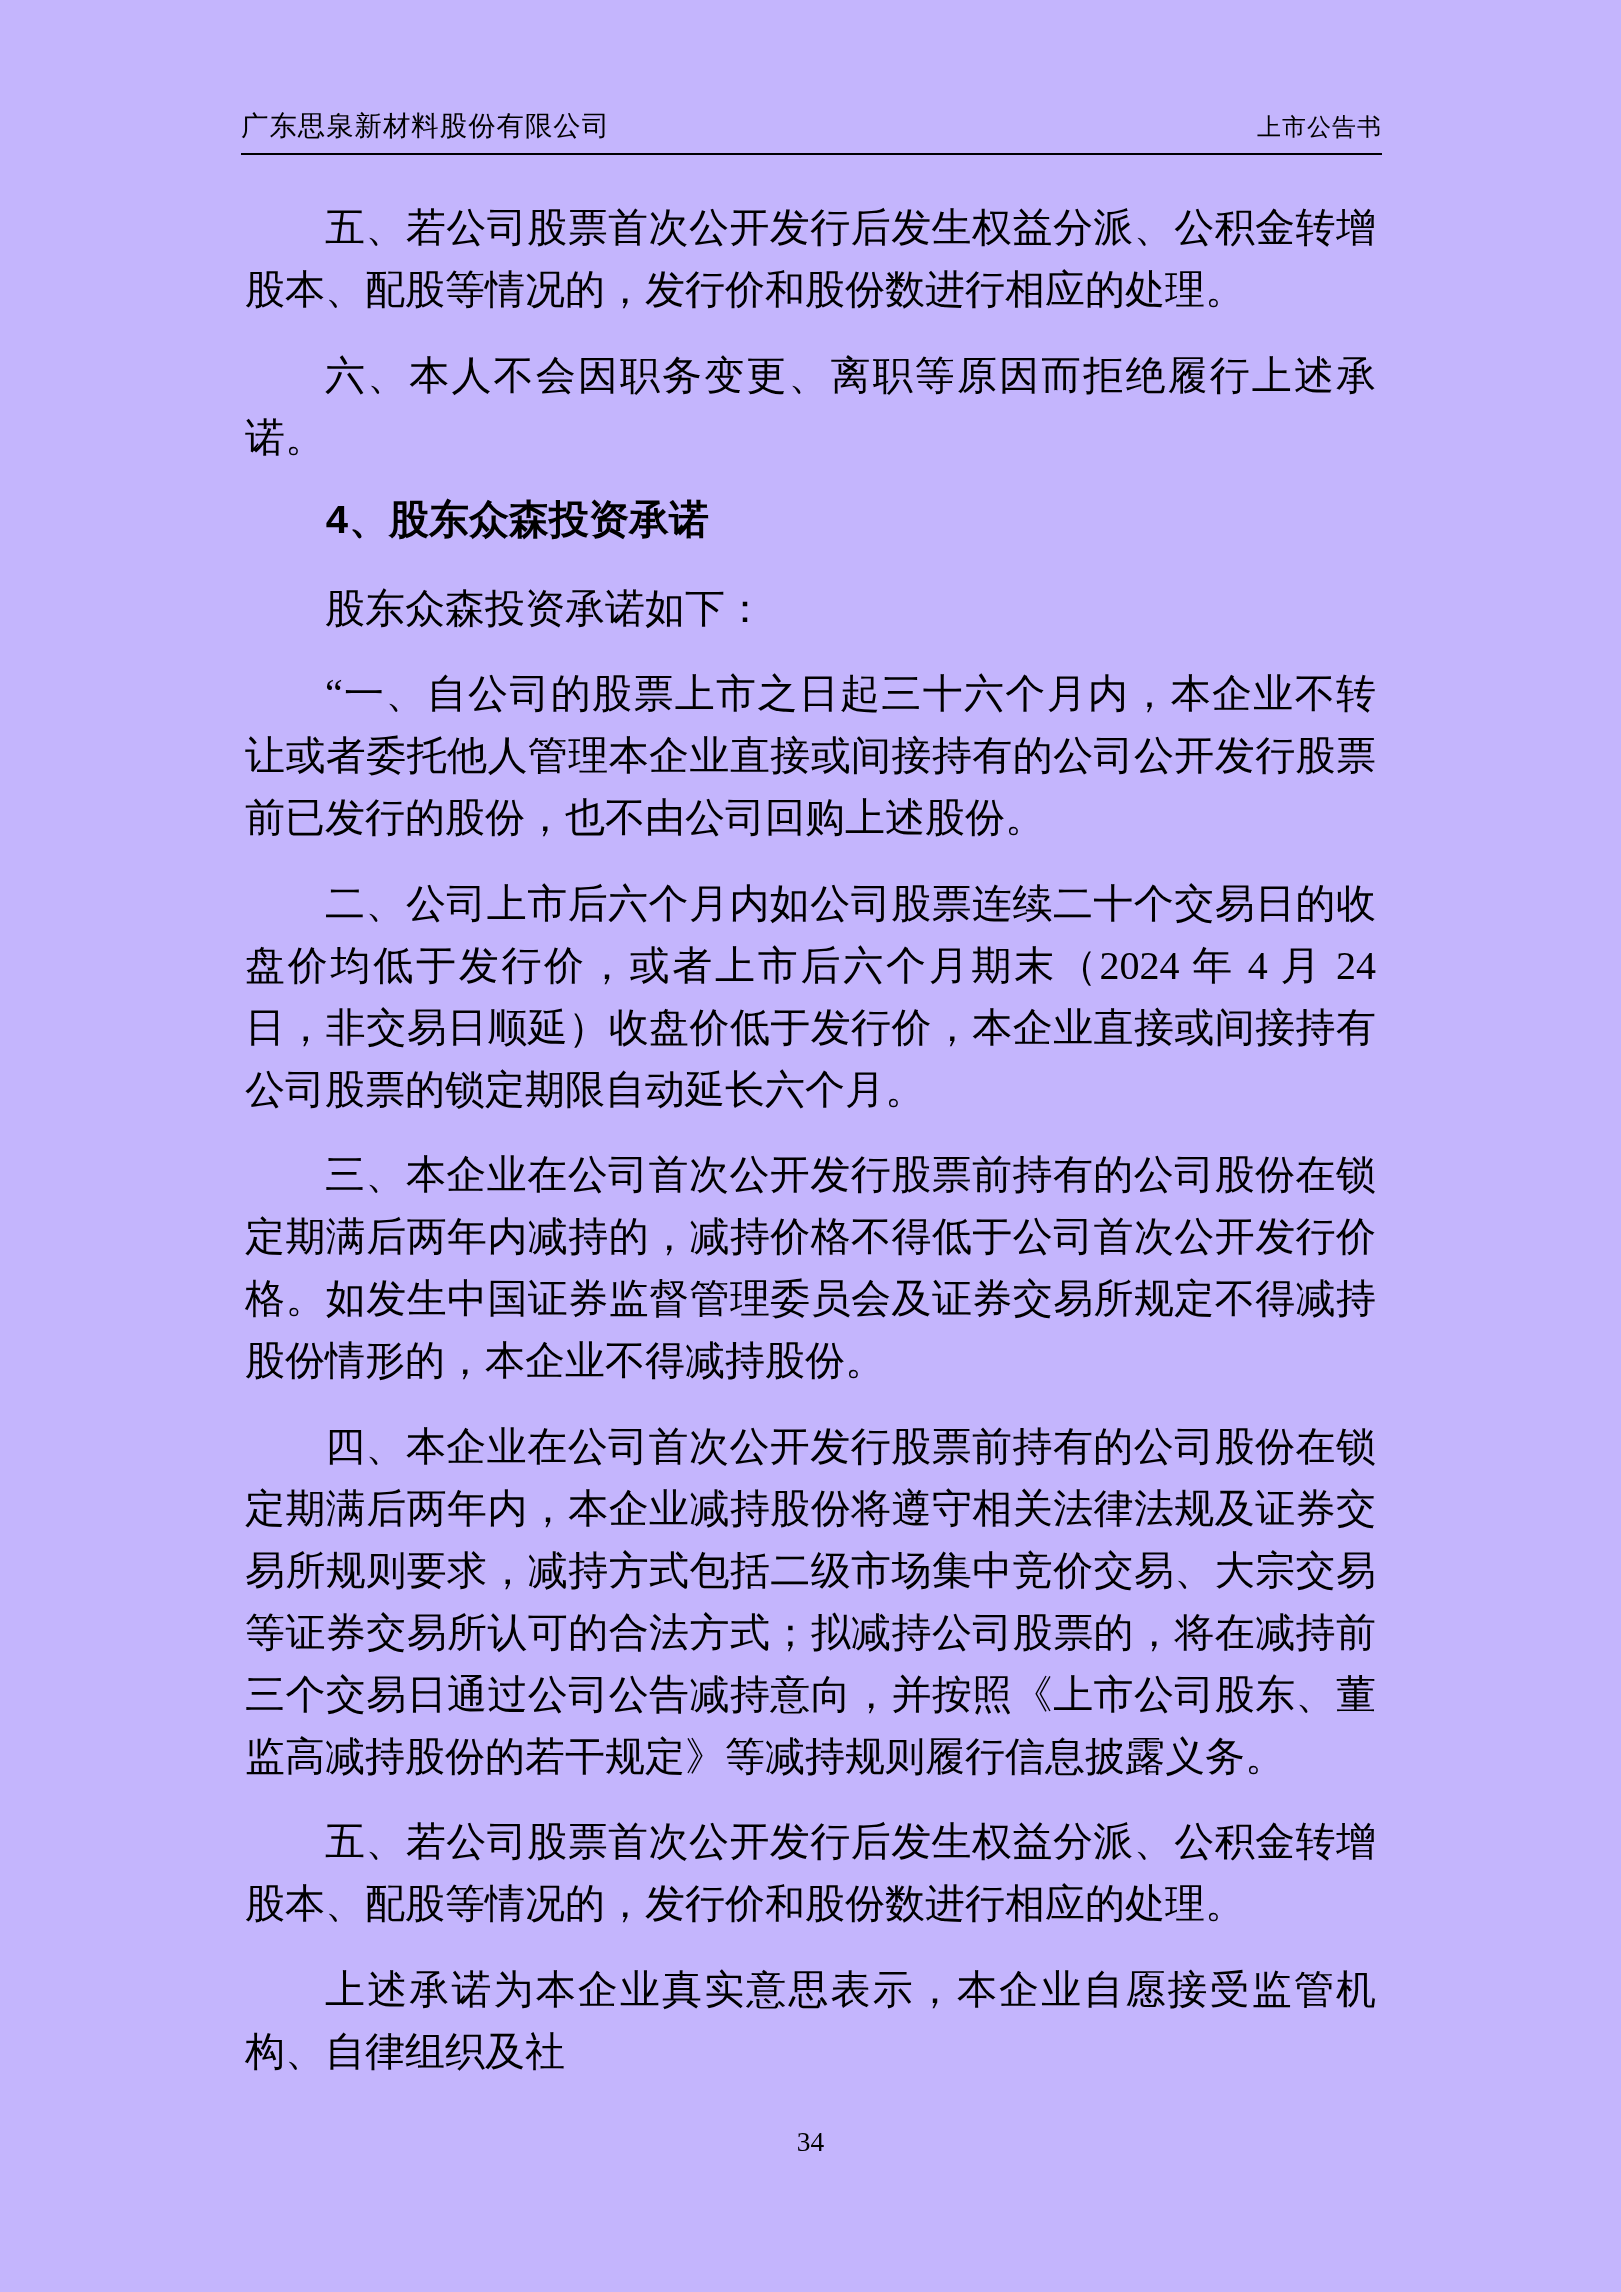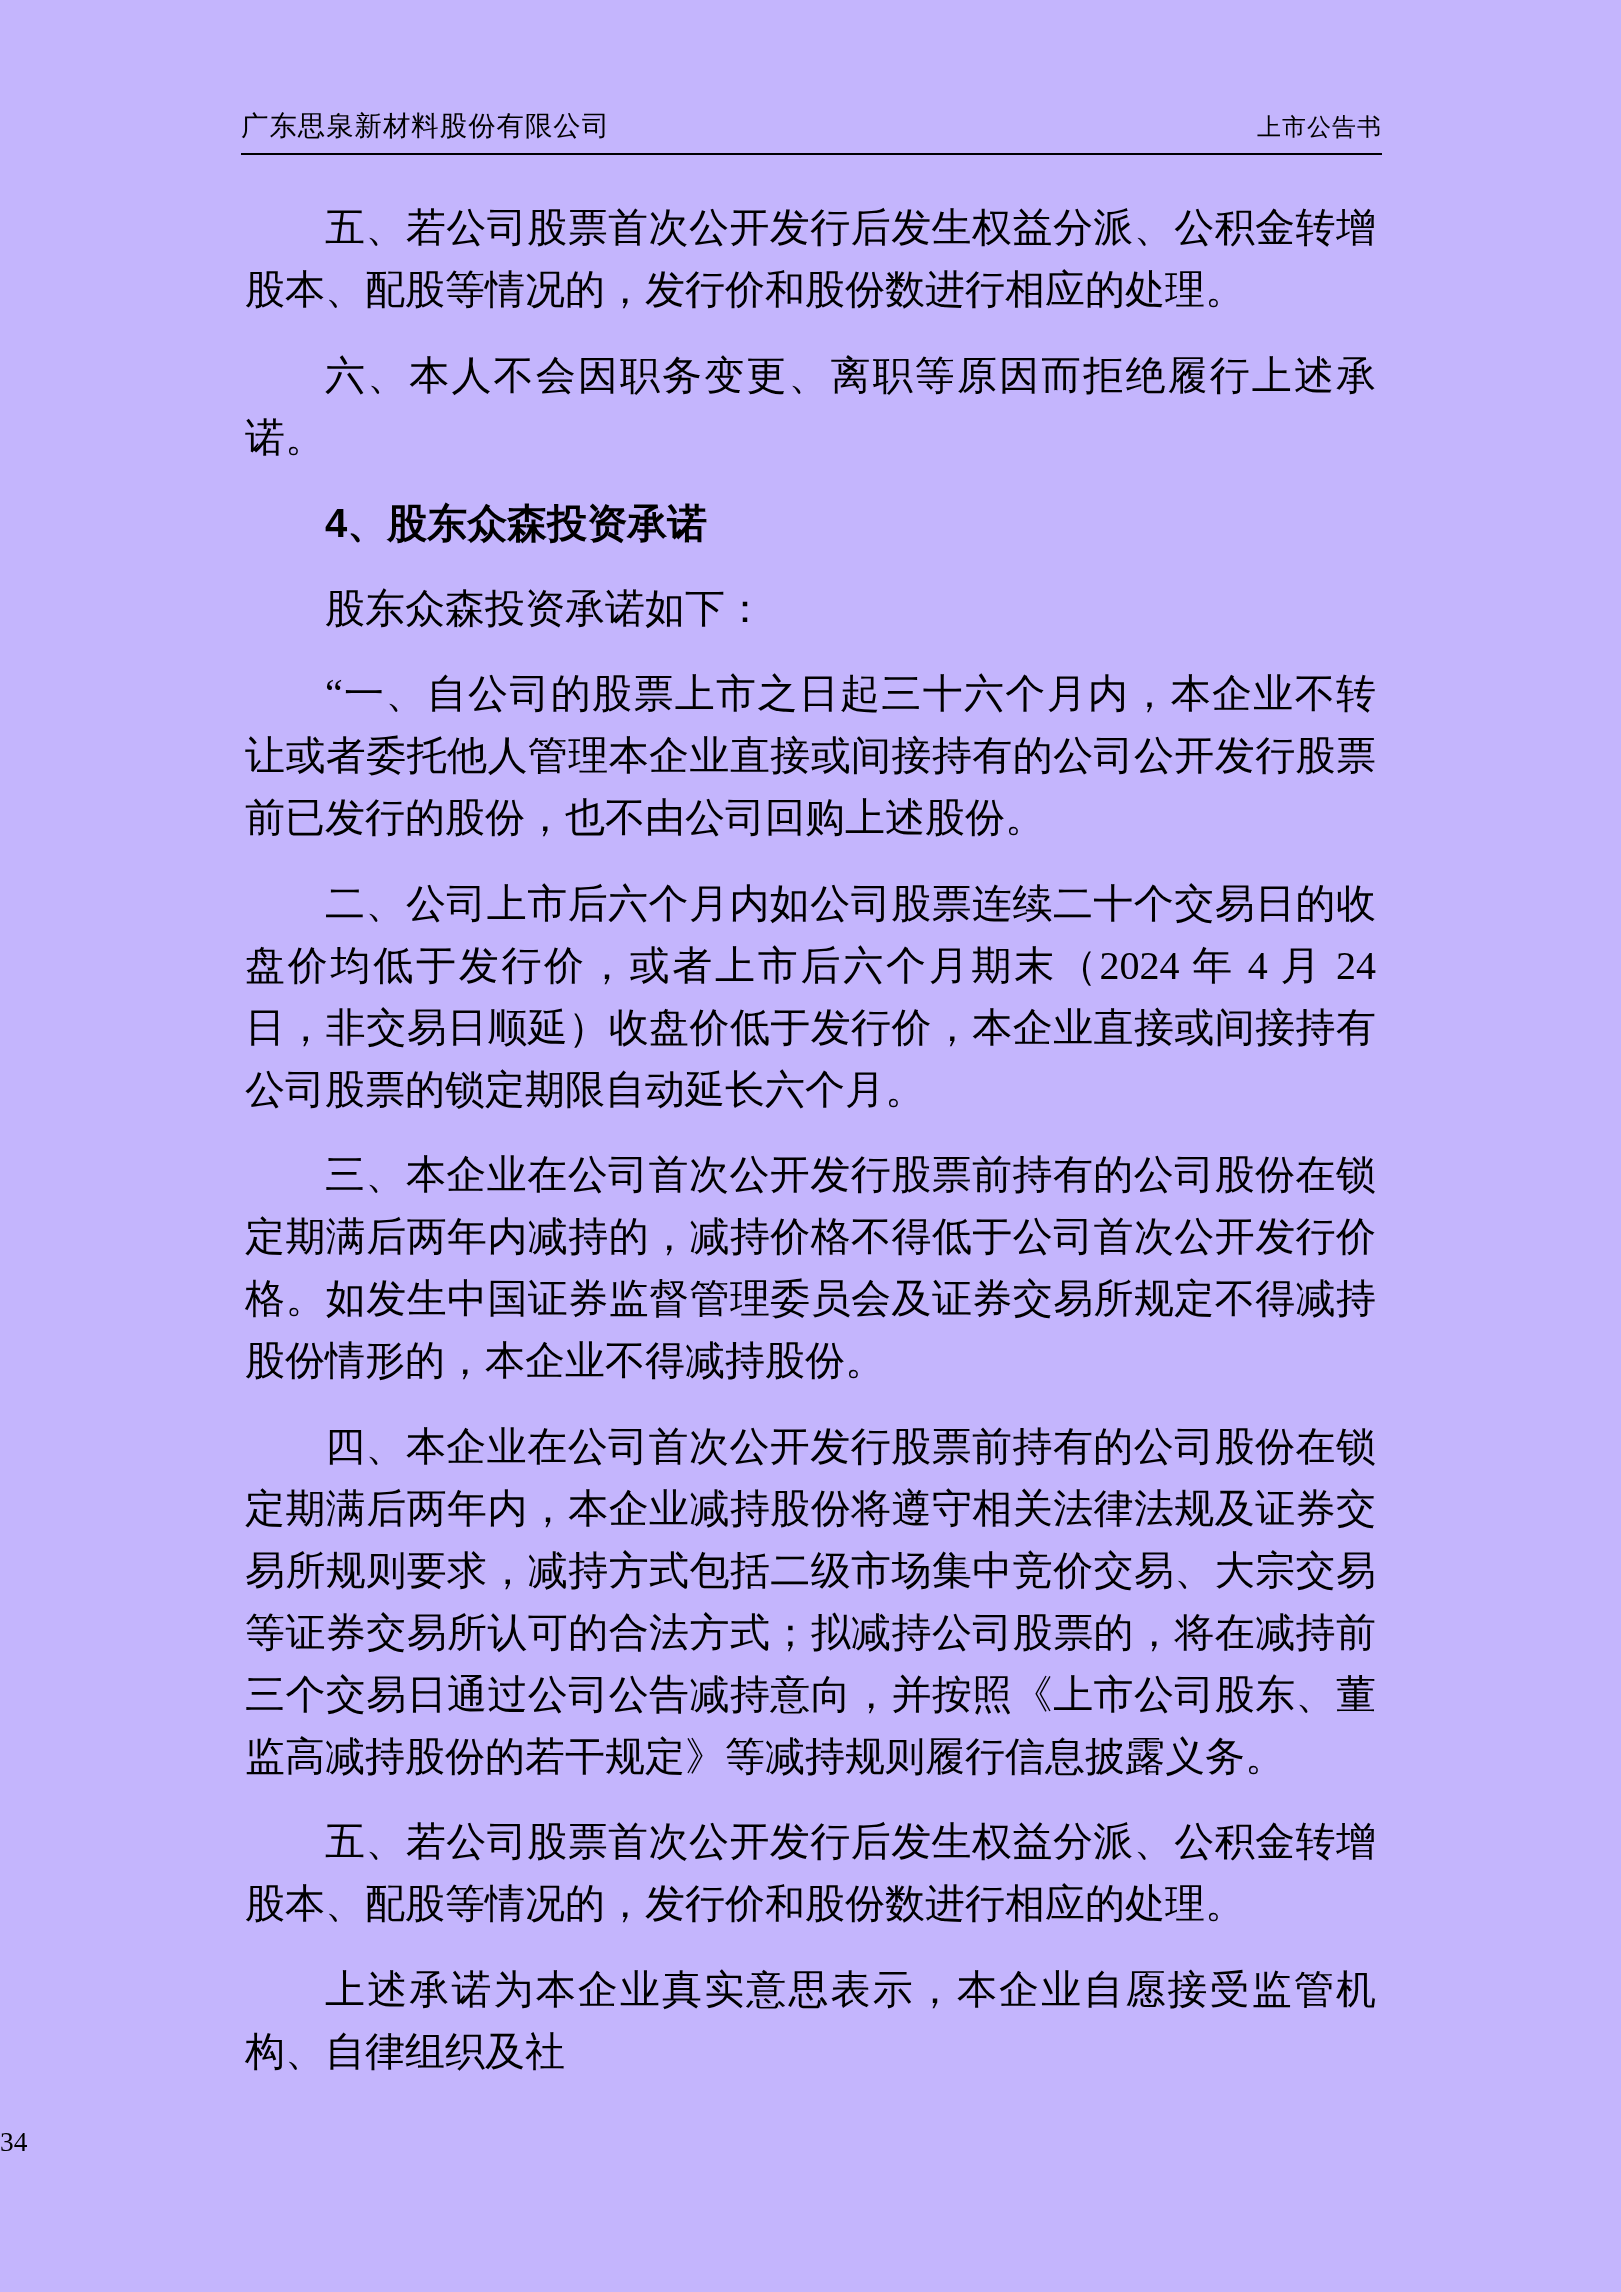--- a/index.html
+++ b/index.html
@@ -34,27 +34,28 @@
   .content p.para {
     margin: 0 0 23.5px 0;
     font-size: 40px;
     line-height: 62px;
     text-align: justify;
     text-justify: inter-ideograph;
     text-indent: 2em;
   }
   .content p.heading {
     font-weight: bold;
-    font-family: Liberation Sans, sans-serif;
+    font-family: Liberation Mono, monospace;
   }
   .footer {
     position: absolute;
     top: 2127px;
     left: 0;
     width: 100%;
+    text-align: center;
     font-size: 27.4px;
   }
 </style>
 </head>
 <body>
 
 <div class="page">
 
   <div class="header">
     <span class="header-company">广东思泉新材料股份有限公司</span>

